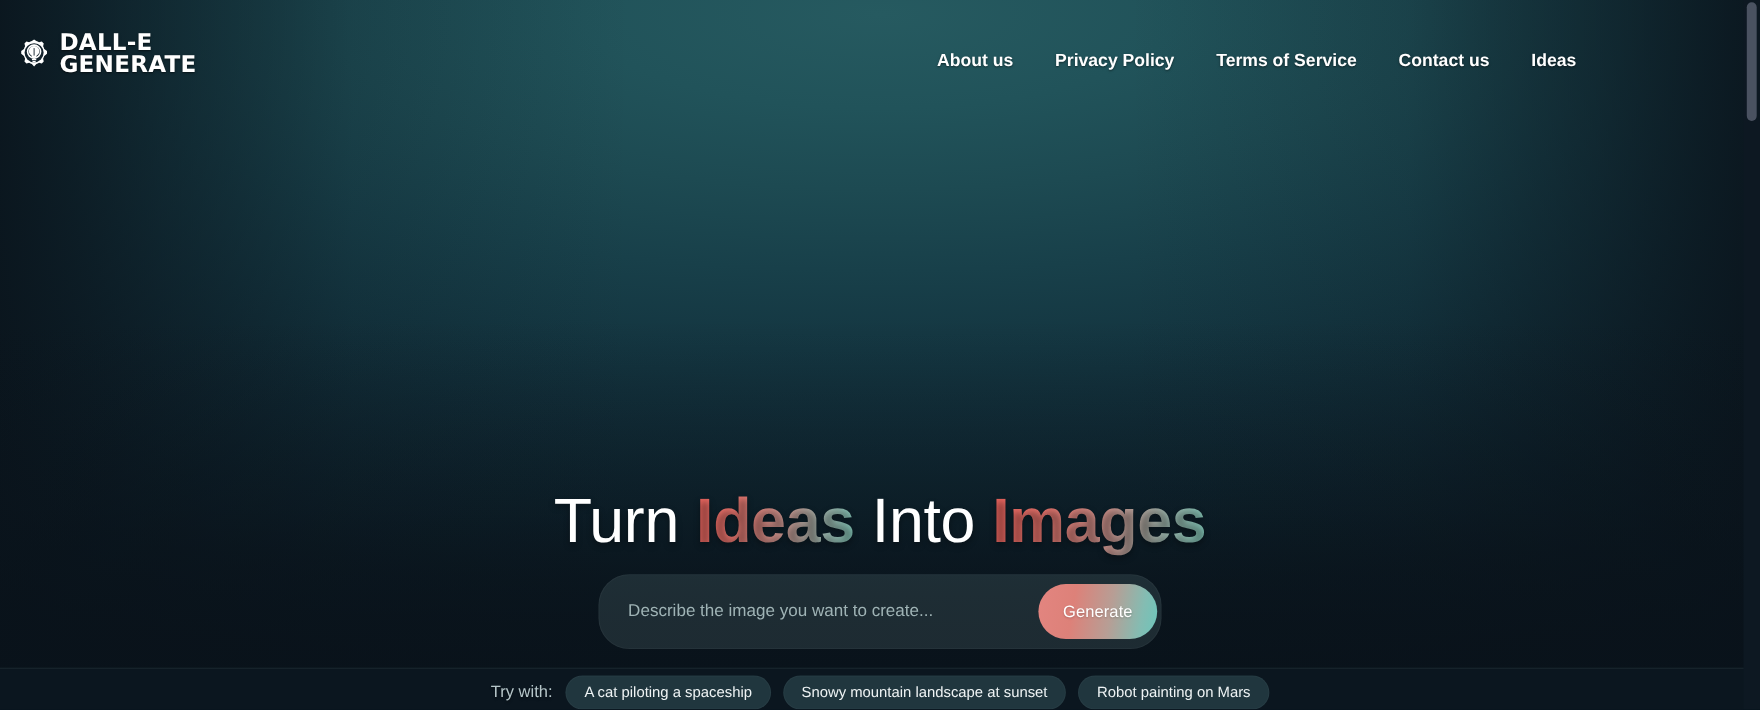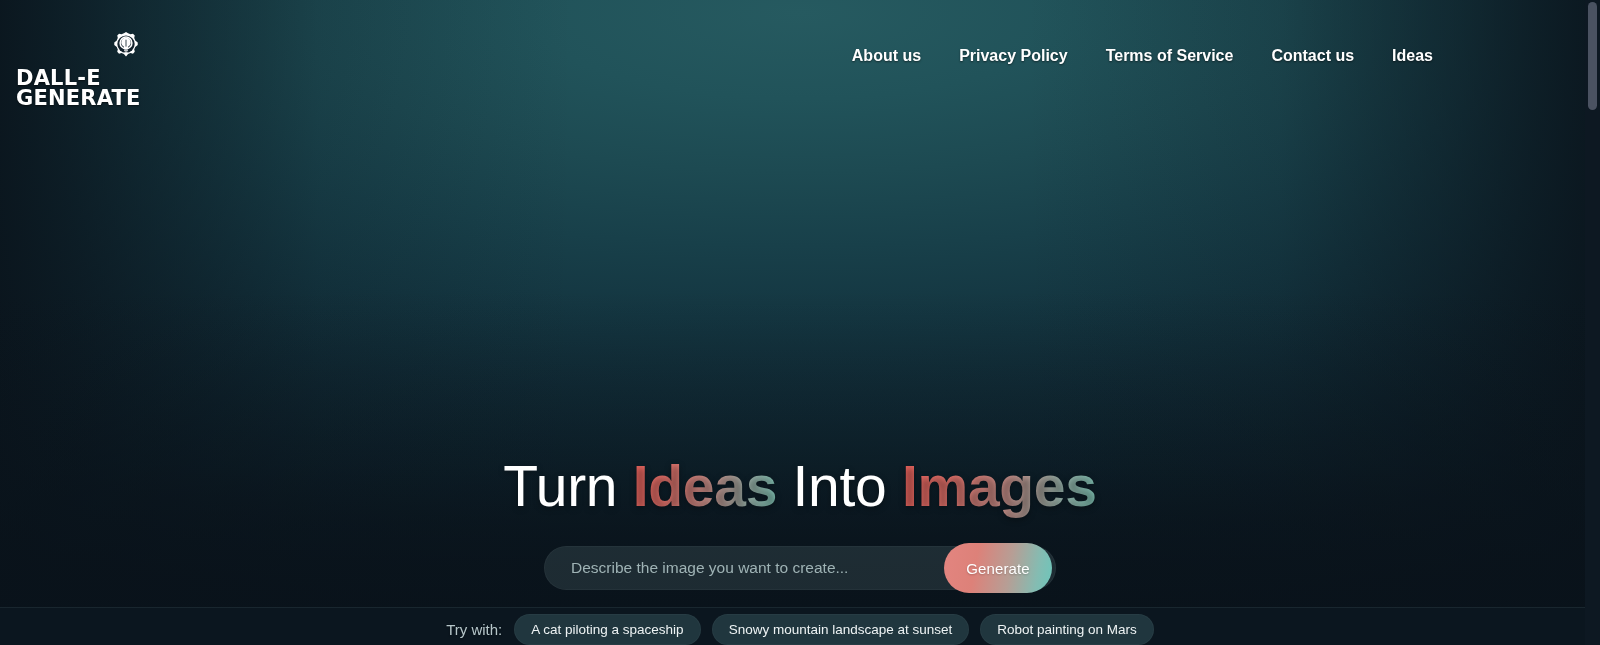--- a/index.html
+++ b/index.html
@@ -74,24 +74,23 @@
     height: 104px;
     display: flex;
     align-items: flex-start;
     justify-content: space-between;
     padding: 28px 148px 0 16px;
     z-index: 6;
   }
 
   .brand {
     display: flex;
-    align-items: flex-end;
+    align-items: center;
     gap: 8px;
     cursor: pointer;
-    flex-direction: column;
   }
   .brand-icon {
     width: 30px;
     height: 30px;
     flex: 0 0 30px;
     display: block;
     margin-top: 2px;
   }
   .brand-text {
     display: flex;
@@ -161,23 +160,23 @@
   .subhead {
     margin-top: 19px;
     font-size: 18px;
     color: #c9d6d8;
     letter-spacing: 0.1px;
     text-shadow: 0 1px 3px rgba(0,0,0,0.35);
   }
 
   
   .prompt-bar {
-    margin-top: 31px;
+    margin-top: 19px;
     width: 512px;
-    height: 44px;
+    height: 68px;
     border-radius: 28px;
     background: rgba(171, 206, 206, 0.13);
     display: flex;
     align-items: center;
     padding: 0 4px 0 0;
     position: relative;
     box-shadow: inset 0 0 0 1px rgba(255,255,255,0.035);
   }
   .prompt-input {
     flex: 1 1 auto;

